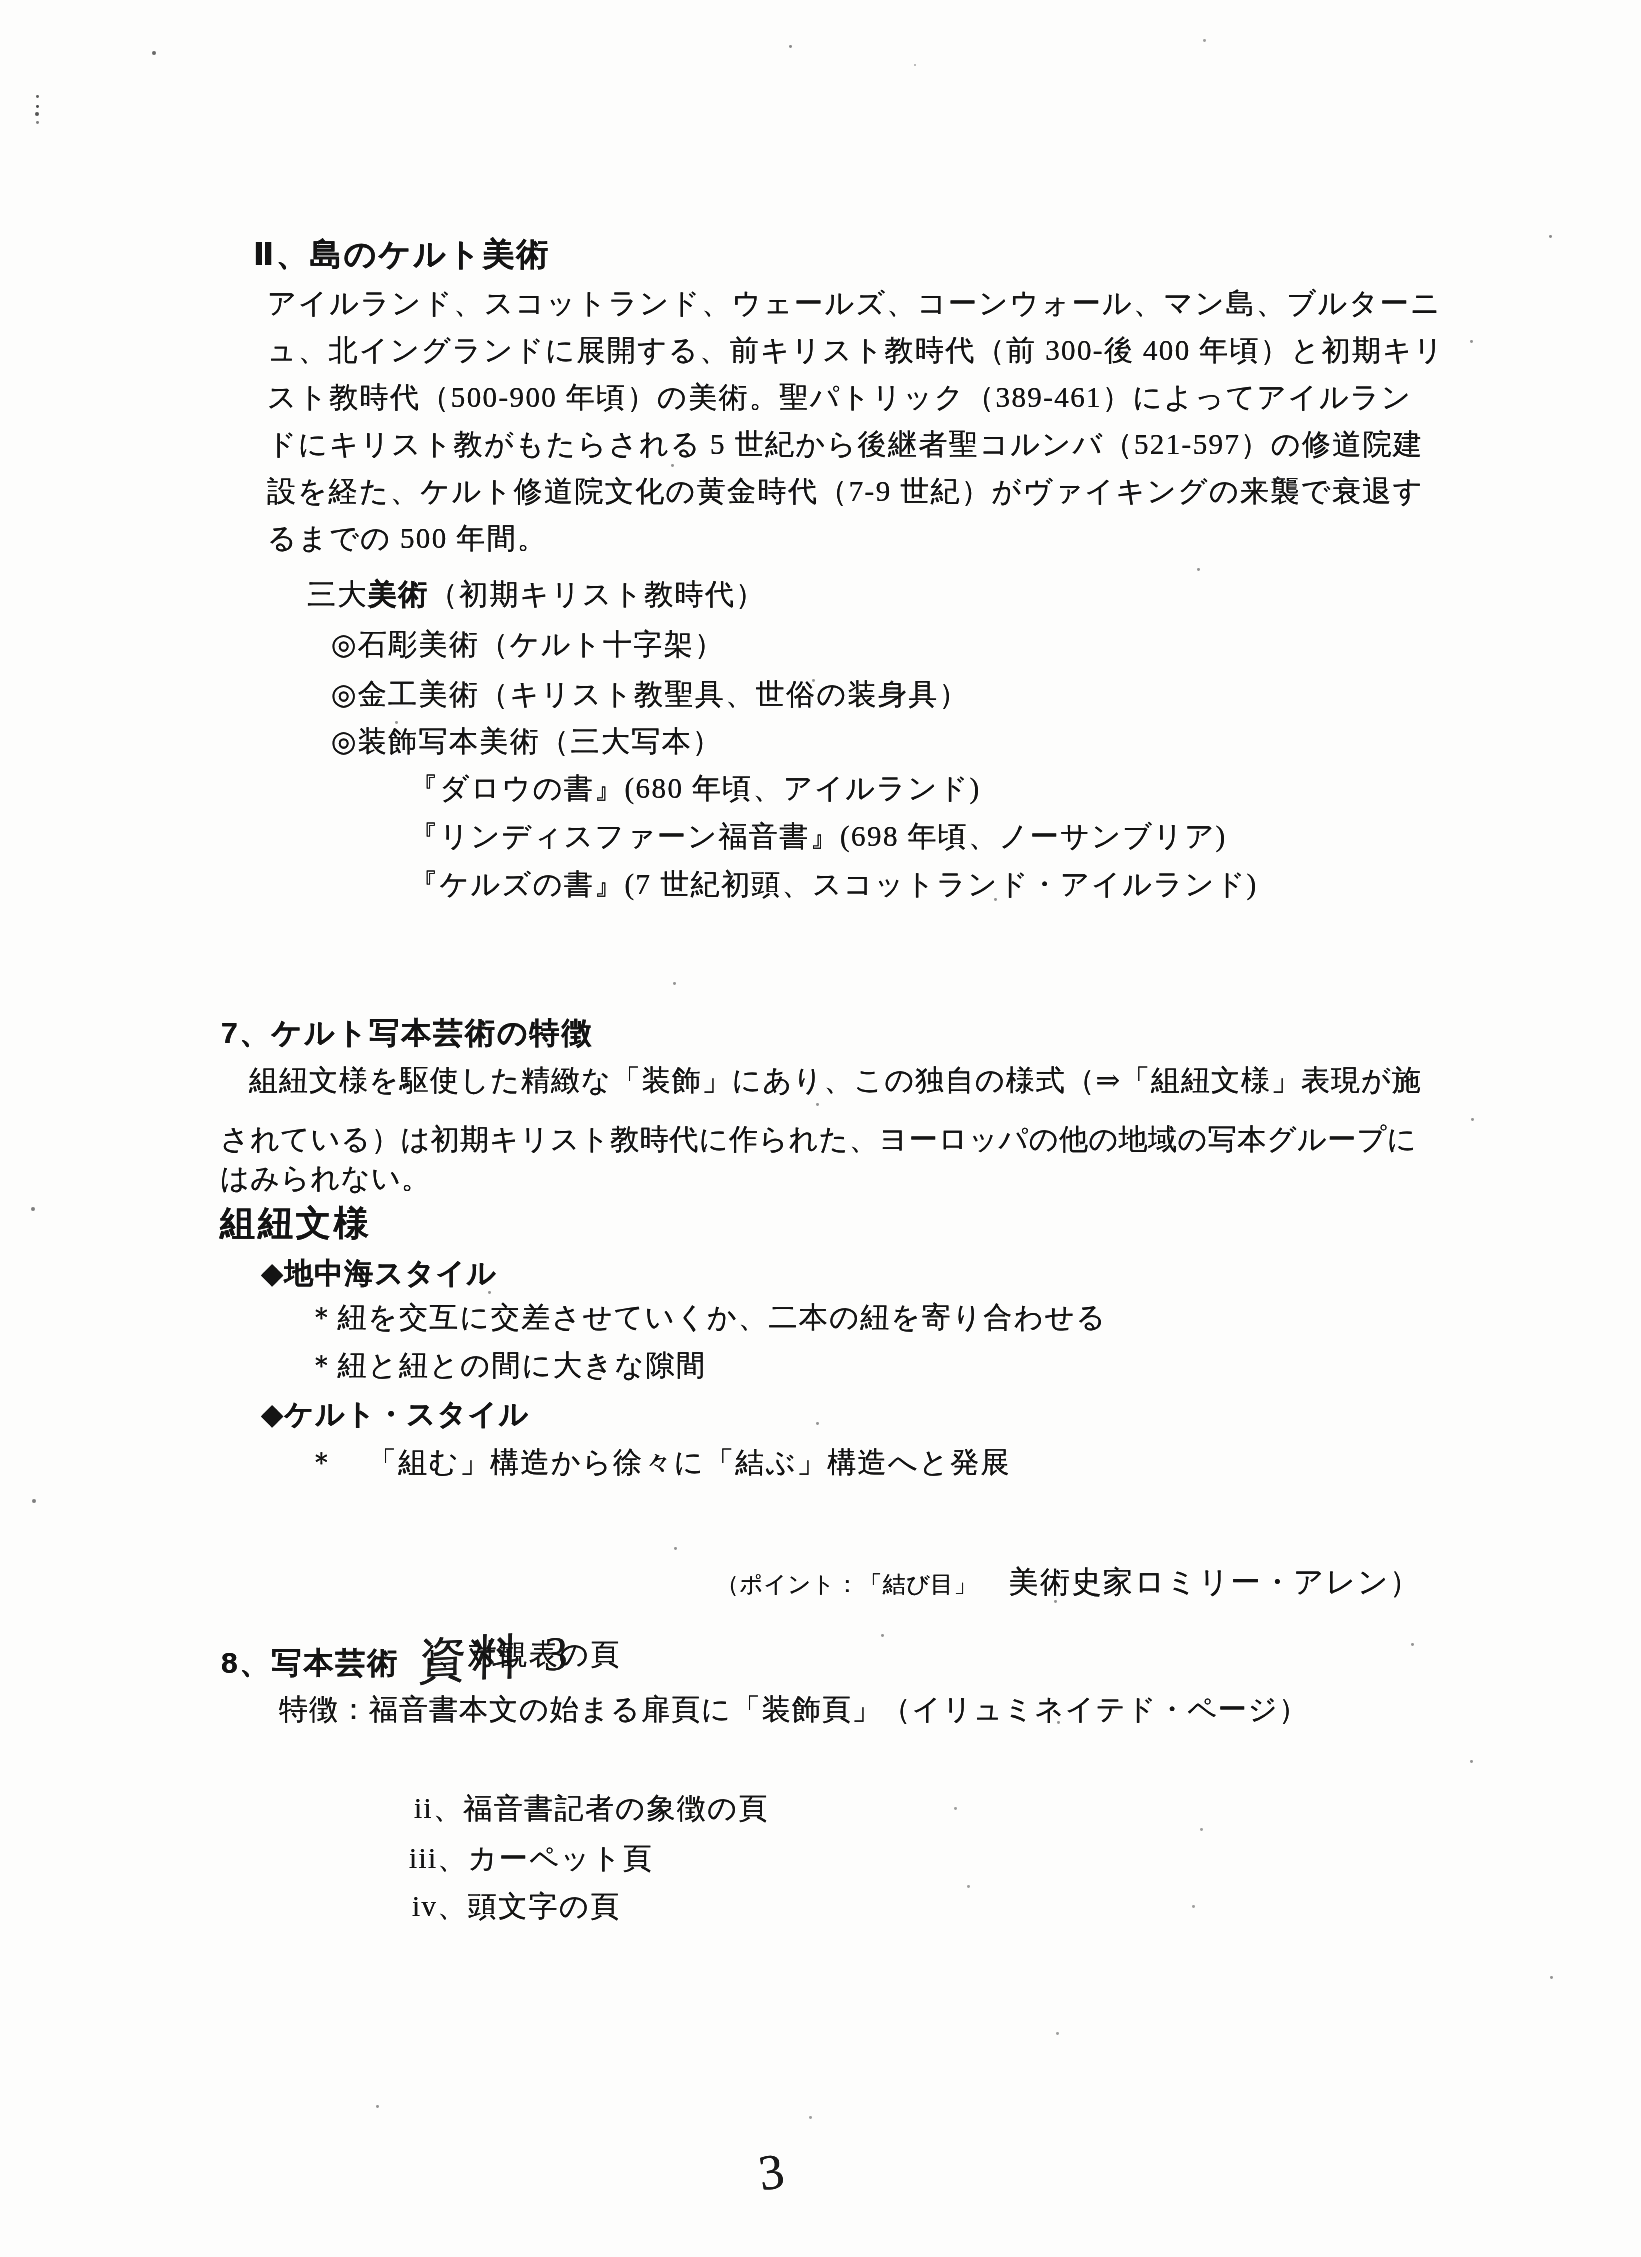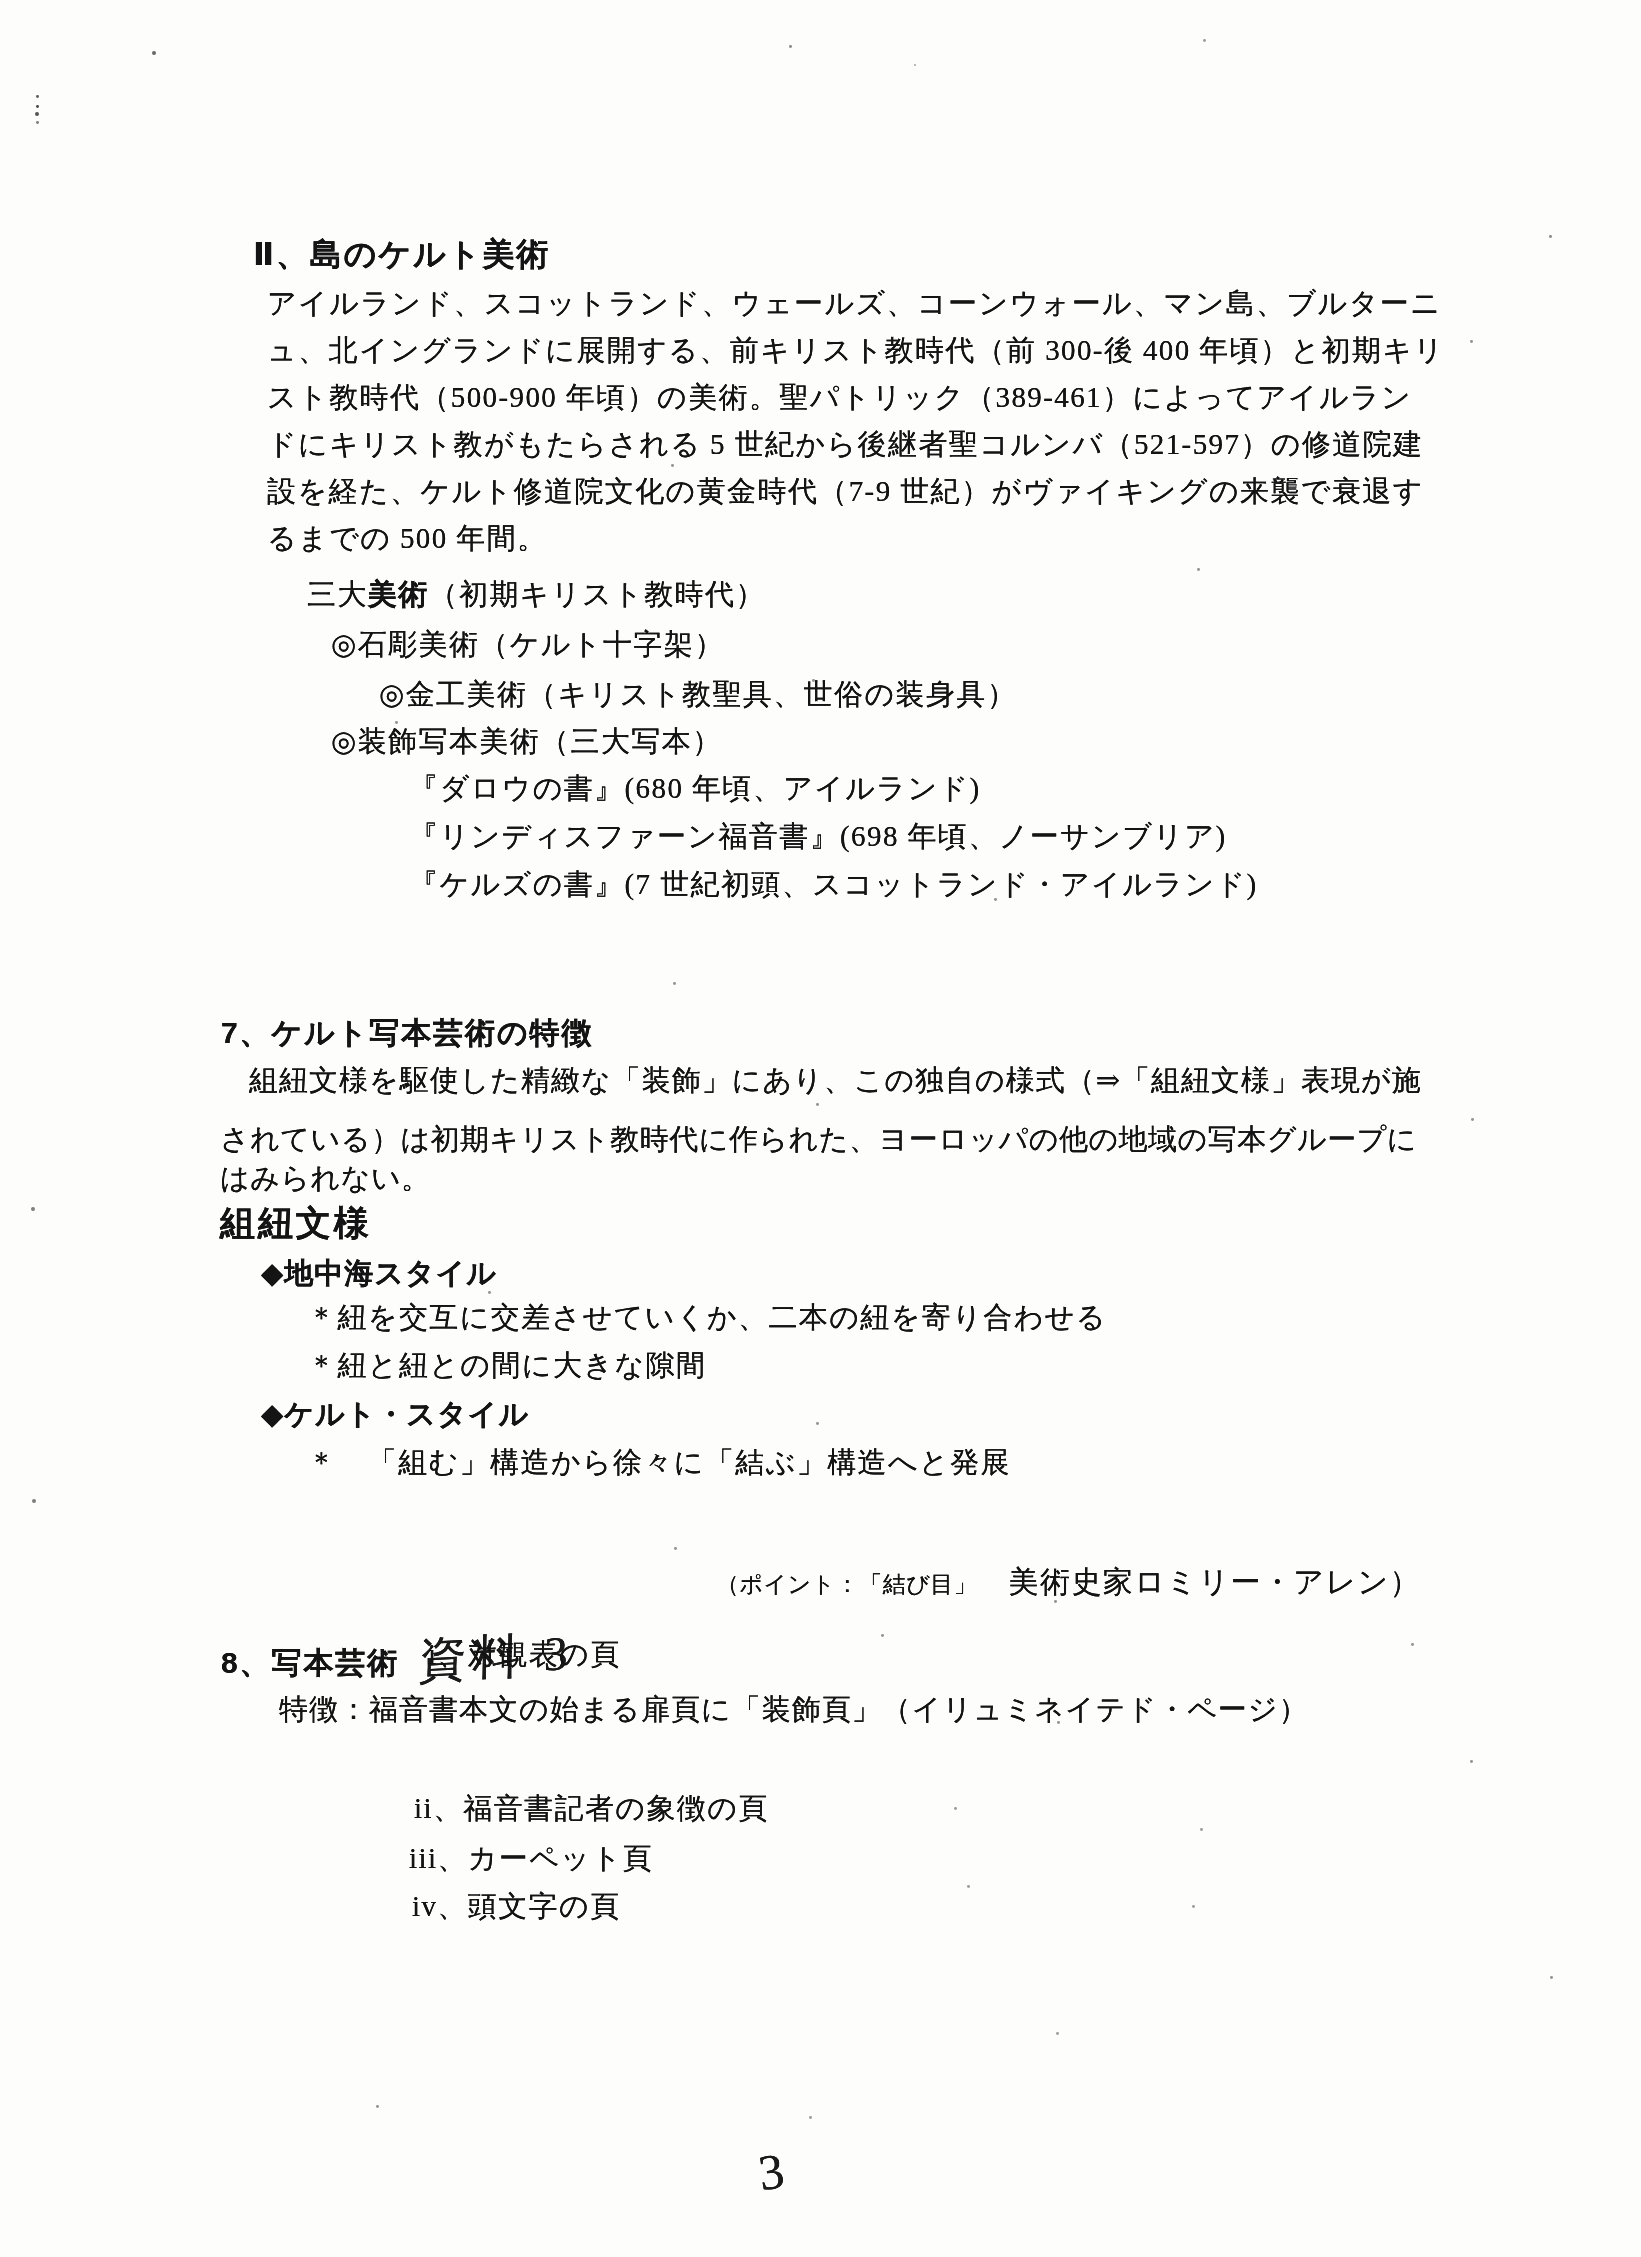--- a/index.html
+++ b/index.html
@@ -44,21 +44,21 @@
   <div class="t" style="left:267px; top:380px;text-align:right;">スト教時代（500-900 年頃）の美術。聖パトリック（389-461）によってアイルラン</div>
   <div class="t" style="left:267px; top:427px;">ドにキリスト教がもたらされる 5 世紀から後継者聖コルンバ（521-597）の修道院建</div>
   <div class="t" style="left:267px; top:474px;">設を経た、ケルト修道院文化の黄金時代（7-9 世紀）がヴァイキングの来襲で衰退す</div>
   <div class="t" style="left:267px; top:521px;">るまでの 500 年間。</div>
 
   <div class="t" style="left:307px; top:577px;">
     <span>三大</span><span class="serifbold">美術</span><span>（初期キリスト教時代）</span>
   </div>
 
   <div class="t" style="left:331px; top:627px;">◎石彫美術（ケルト十字架）</div>
-  <div class="t" style="left:331px; top:677px;margin-left:48px;">◎金工美術（キリスト教聖具、世俗の装身具）</div>
+  <div class="t" style="left:331px; top:677px;">◎金工美術（キリスト教聖具、世俗の装身具）</div>
   <div class="t" style="left:331px; top:724px;">◎装飾写本美術（三大写本）</div>
 
   <div class="t" style="left:409px; top:771px;">『ダロウの書』(680 年頃、アイルランド)</div>
   <div class="t" style="left:409px; top:819px;">『リンディスファーン福音書』(698 年頃、ノーサンブリア)</div>
   <div class="t" style="left:409px; top:867px;">『ケルズの書』(7 世紀初頭、スコットランド・アイルランド)</div>
 
   <div class="t gothic h-sec" style="left:221px; top:1015px;">7、ケルト写本芸術の特徴</div>
 
   <div class="t" style="left:249px; top:1063px; letter-spacing:1px;">組紐文様を駆使した精緻な「装飾」にあり、この独自の様式（⇒「組紐文様」表現が施</div>
   <div class="t" style="left:220px; top:1122px; letter-spacing:0.5px;text-align:right;">されている）は初期キリスト教時代に作られた、ヨーロッパの他の地域の写本グループに</div>

